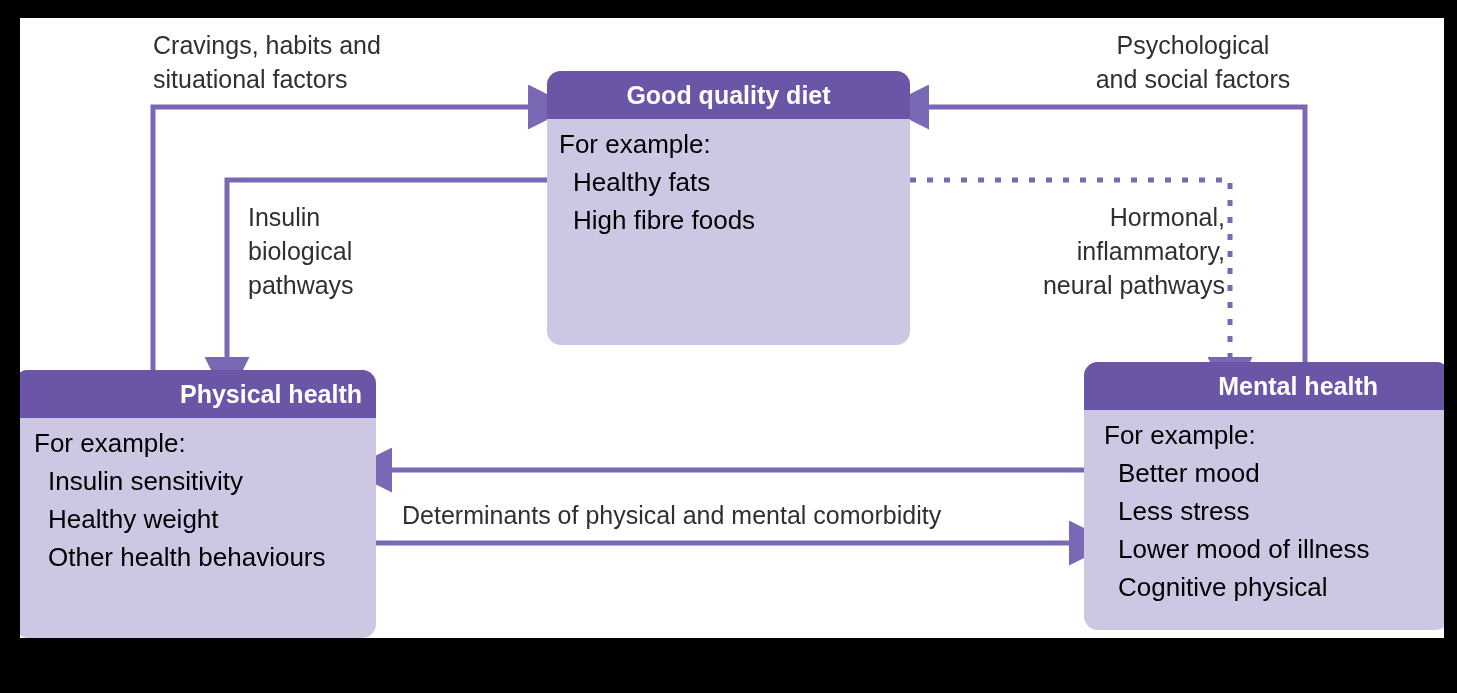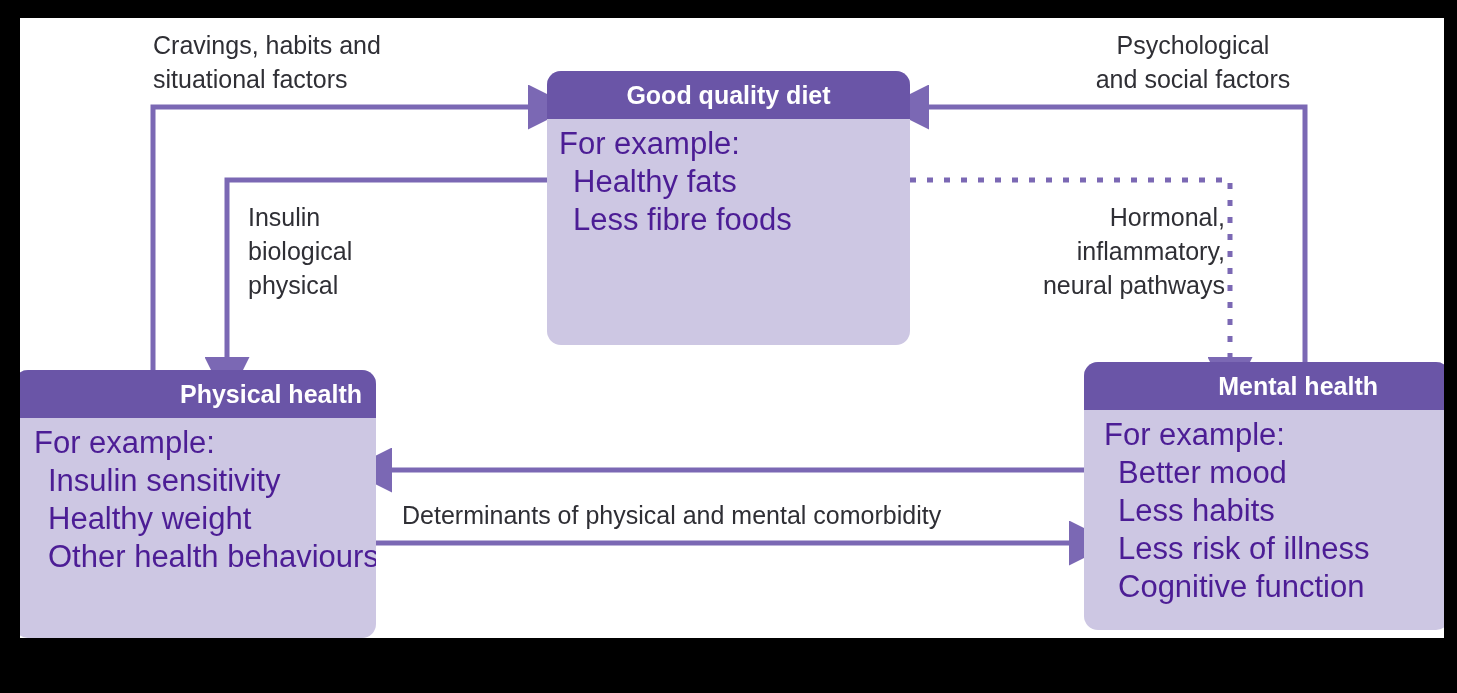--- a/index.html
+++ b/index.html
@@ -48,22 +48,22 @@
     height: 48px;
     padding: 0 14px;
     white-space: nowrap;
   }
   .hdr-center { text-align: center; }
   .hdr-left   { text-align: right; }
   .hdr-right  { text-align: right; }
 
   .box-body {
     padding: 6px 12px 10px 12px;
-    color: #4c1d95;
-    font-size: 31px;
+    color: #000000;
+    font-size: 26px;
     line-height: 38px;
   }
   .body-lead { margin: 0; }
   .body-list { margin: 0; padding: 0; list-style: none; }
   .body-list li { margin: 0; padding-left: 14px; white-space: nowrap; }
 
   
   #box-diet     { left: 527px; top: 18px;  width: 363px; height: 274px; margin-top: 35px; }
   #box-physical { left: -6px;  top: 352px; width: 362px; height: 268px; border-top-left-radius: 14px; }
   #box-mental   { left: 1064px;top: 344px; width: 366px; height: 268px; }
@@ -129,38 +129,38 @@
     </div>
 
     <div class="edge-label" id="label-psych">
       <div>Psychological</div>
       <div>and social factors</div>
     </div>
 
     <div class="edge-label" id="label-multiple">
       <div>Insulin</div>
       <div>biological</div>
-      <div>physical</div>
+      <div>pathways</div>
     </div>
 
     <div class="edge-label" id="label-hormonal">
       <div>Hormonal,</div>
       <div>inflammatory,</div>
       <div>neural pathways</div>
     </div>
 
     <div class="edge-label" id="label-determ">Determinants of physical and mental comorbidity</div>
 
     <div class="box" id="box-diet">
       <div class="box-header hdr-center">Good quality diet</div>
       <div class="box-body">
         <p class="body-lead">For example:</p>
         <ul class="body-list">
           <li>Healthy fats</li>
-          <li>Less fibre foods</li>
+          <li>High fibre foods</li>
         </ul>
       </div>
     </div>
 
     <div class="box" id="box-physical">
       <div class="box-header hdr-left" style="padding-left:26px;">Physical health</div>
       <div class="box-body" style="padding-left:20px;">
         <p class="body-lead">For example:</p>
         <ul class="body-list">
           <li>Insulin sensitivity</li>
@@ -169,21 +169,21 @@
         </ul>
       </div>
     </div>
 
     <div class="box" id="box-mental">
       <div class="box-header hdr-right" style="padding-right:72px;">Mental health</div>
       <div class="box-body" style="padding-left:20px;">
         <p class="body-lead">For example:</p>
         <ul class="body-list">
           <li>Better mood</li>
-          <li>Less habits</li>
-          <li>Less risk of illness</li>
-          <li>Cognitive function</li>
+          <li>Less stress</li>
+          <li>Lower mood of illness</li>
+          <li>Cognitive physical</li>
         </ul>
       </div>
     </div>
 
   </div>
 </div>
 
 </body></html>

